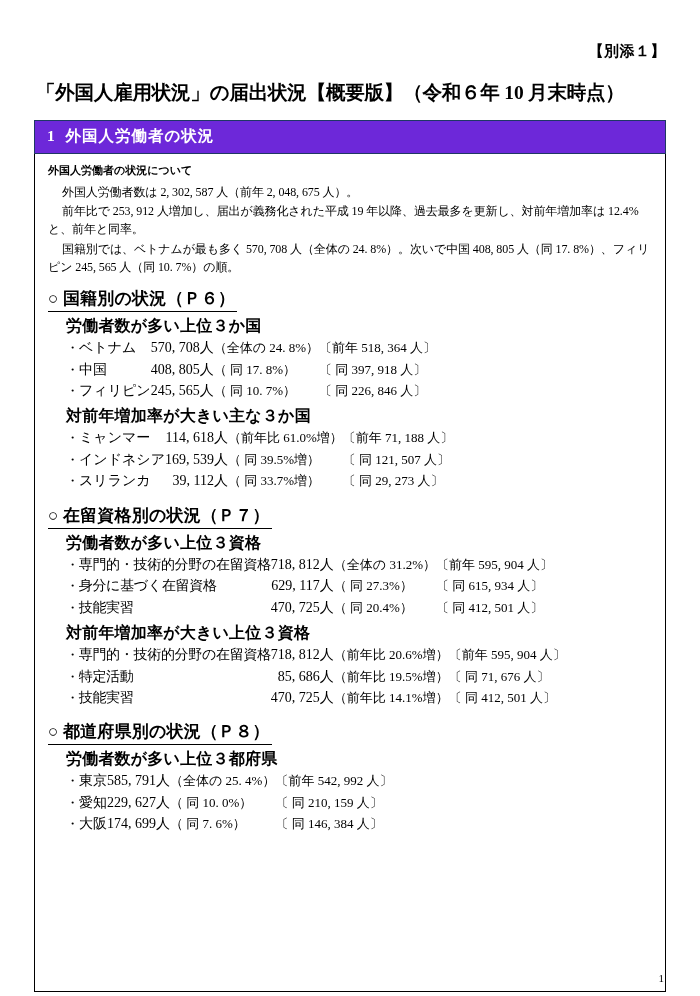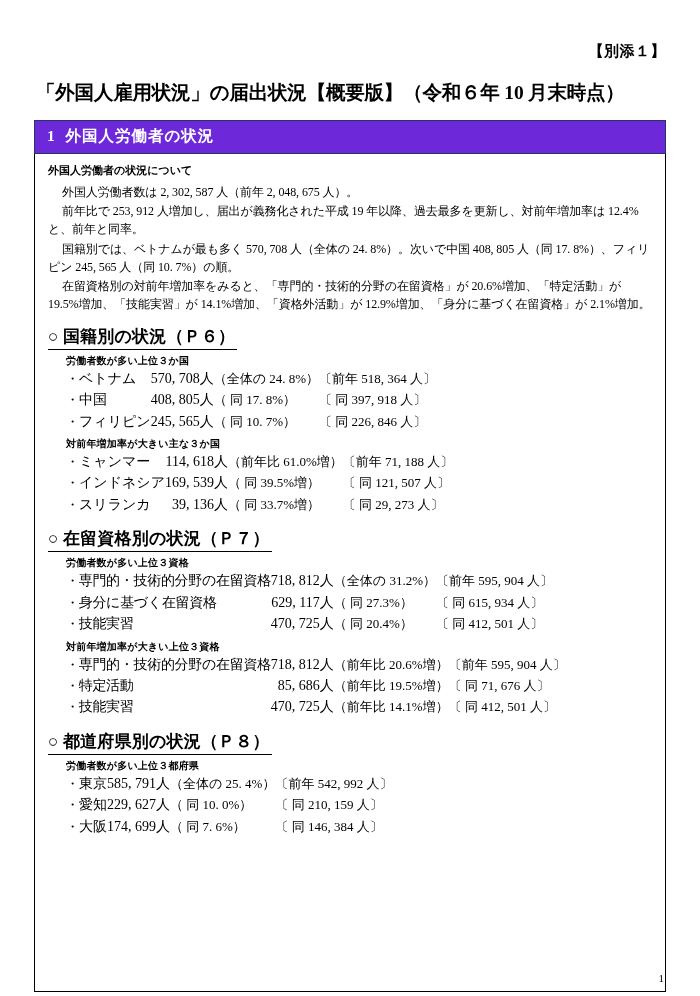--- a/index.html
+++ b/index.html
@@ -71,21 +71,21 @@
   }
   .grp-head {
     font-size: 17px;
     font-weight: bold;
     display: inline-block;
     border-bottom: 1.5px solid #000;
     padding: 0 2px 1px 0;
     letter-spacing: 0.2px;
   }
   .sub-head {
-    font-size: 10px;
+    font-size: 16px;
     font-weight: bold;
     margin: 4px 0 1px 18px;
     letter-spacing: 0.2px;
   }
   table.rows {
     border-collapse: collapse;
     margin-left: 18px;
     font-size: 14px;
   }
   table.rows td {
@@ -139,21 +139,20 @@
     <span>1</span>&nbsp;&nbsp;<span>外国人労働者の状況</span>
   </div>
 
   <div class="outer-box">
 
     <div class="lead-title">外国人労働者の状況について</div>
 
     <p class="para">外国人労働者数は 2, 302, 587 人（前年 2, 048, 675 人）。</p>
     <p class="para">前年比で 253, 912 人増加し、届出が義務化された平成 19 年以降、過去最多を更新し、対前年増加率は 12.4%と、前年と同率。</p>
     <p class="para">国籍別では、ベトナムが最も多く 570, 708 人（全体の 24. 8%）。次いで中国 408, 805 人（同 17. 8%）、フィリピン 245, 565 人（同 10. 7%）の順。</p>
-    <p class="para">在留資格別の対前年増加率をみると、「専門的・技術的分野の在留資格」が 20.6%増加、「特定活動」が 19.5%増加、「技能実習」が 14.1%増加、「資格外活動」が 12.9%増加、「身分に基づく在留資格」が 2.1%増加。</p>
 
     <div class="grp">
       <div class="grp-head">○ 国籍別の状況（Ｐ６）</div>
 
       <div class="sub-head">労働者数が多い上位３か国</div>
       <table class="rows">
         <tbody>
             <tr>
           <td class="c-label"><span class="bullet"></span><span>ベトナム</span></td>
           <td class="c-value">570, 708</td>
@@ -190,21 +189,21 @@
         </tr>
         <tr>
           <td class="c-label"><span class="bullet"></span><span>インドネシア</span></td>
           <td class="c-value">169, 539</td>
           <td class="c-unit">人</td>
           <td class="c-pct">（  同   39.5%増）</td>
           <td class="c-prev">〔 同  121, 507 人〕</td>
         </tr>
         <tr>
           <td class="c-label"><span class="bullet"></span><span>スリランカ</span></td>
-          <td class="c-value">39, 136</td>
+          <td class="c-value">39, 112</td>
           <td class="c-unit">人</td>
           <td class="c-pct">（  同   33.7%増）</td>
           <td class="c-prev">〔 同   29, 273 人〕</td>
         </tr>
       </tbody>
         </table>
     </div>
 
     <div class="grp">
       <div class="grp-head">○ 在留資格別の状況（Ｐ７）</div>

